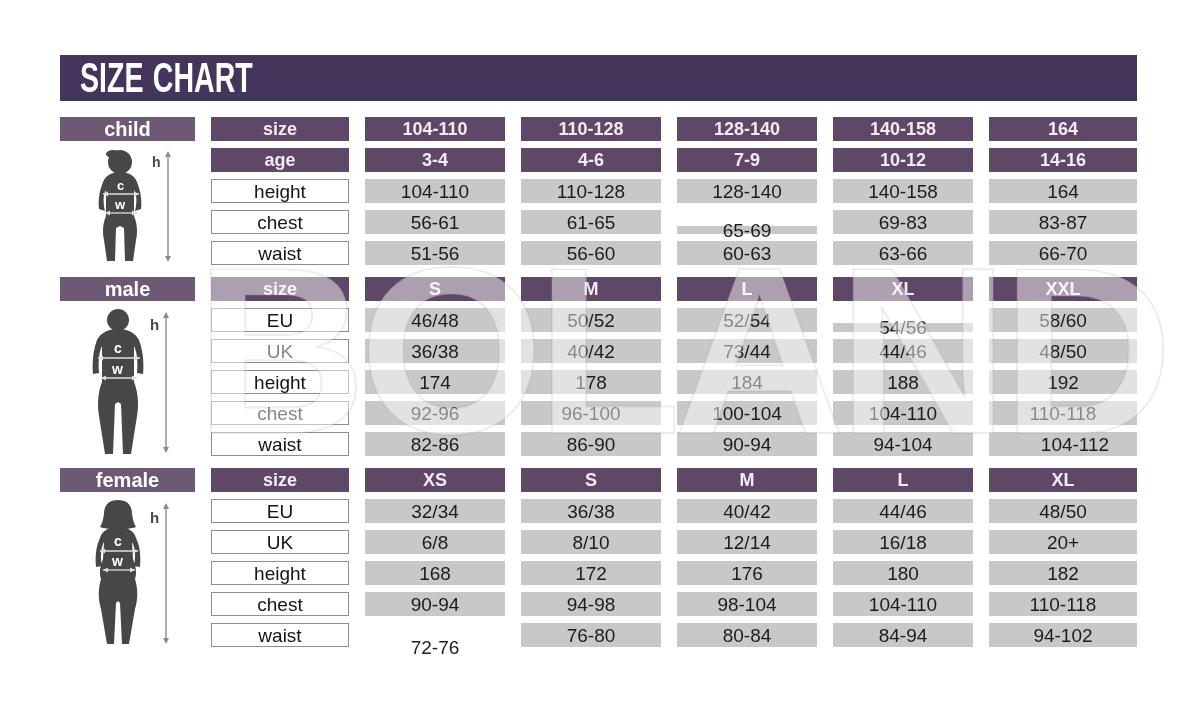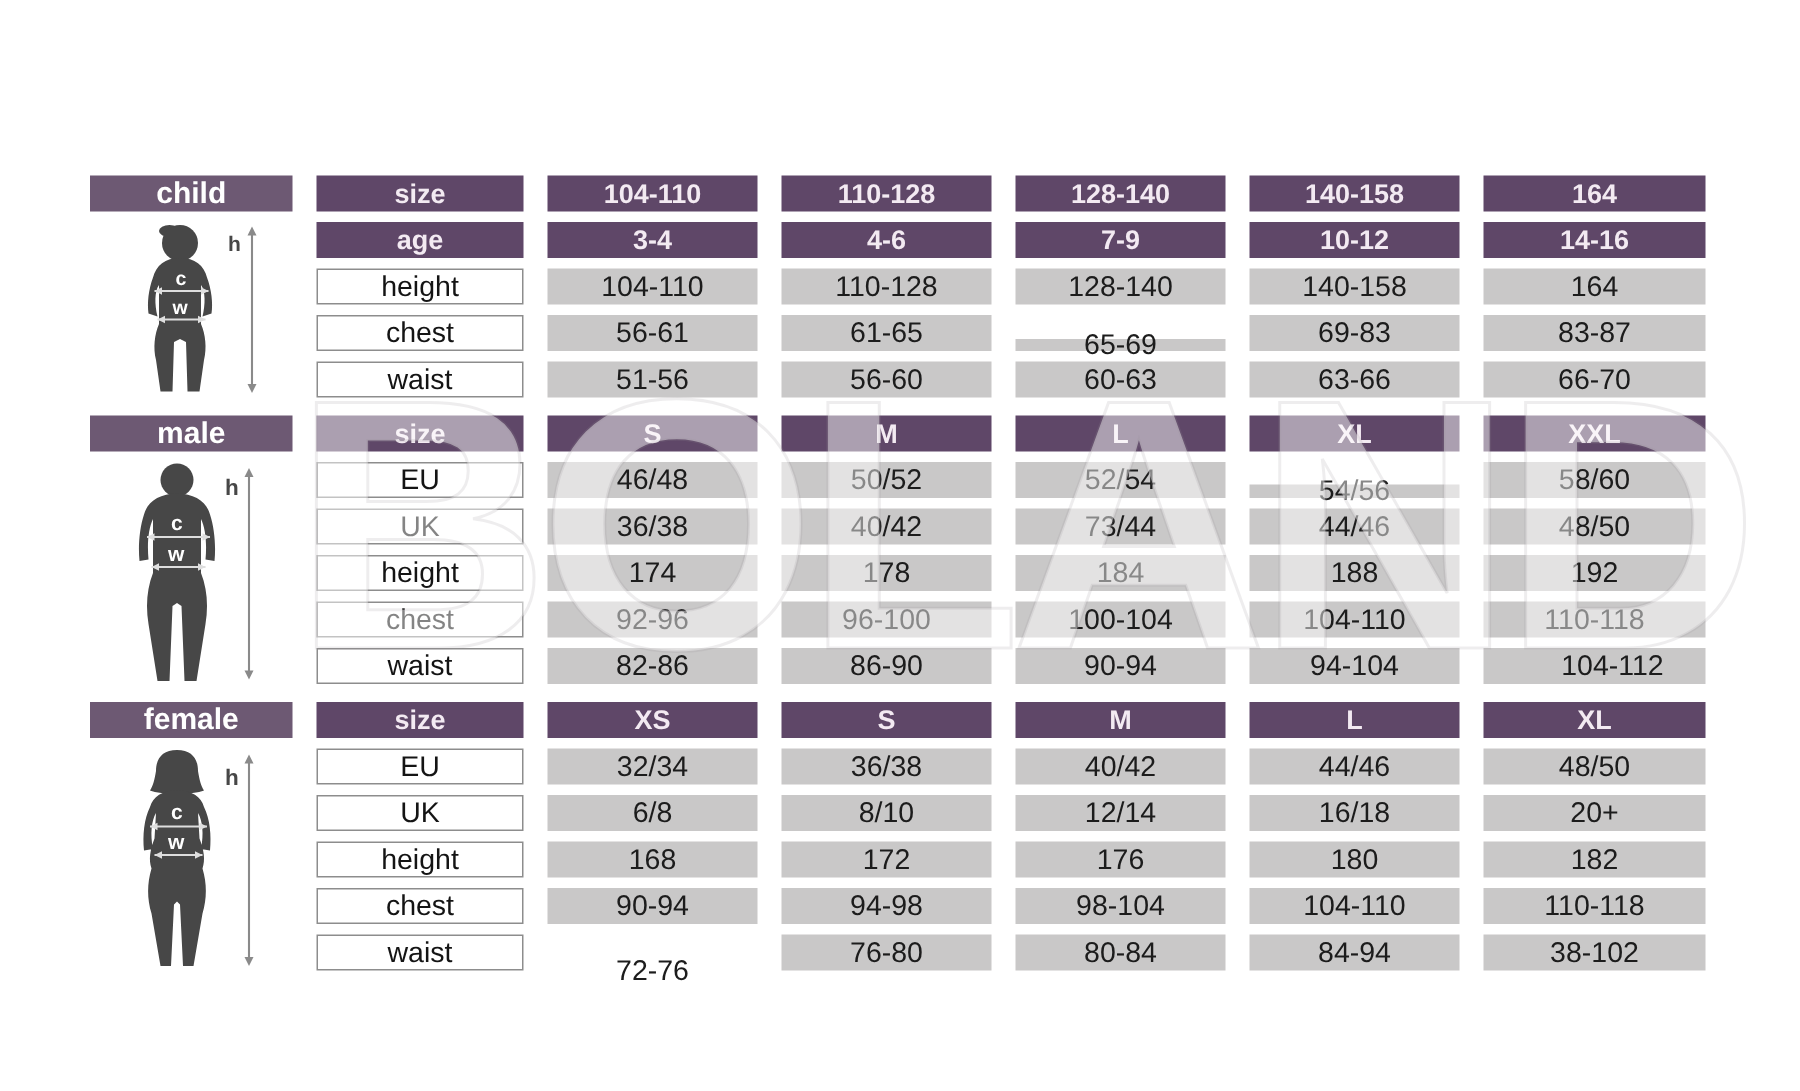--- a/index.html
+++ b/index.html
@@ -42,20 +42,23 @@
     user-select:none;
   }
   svg text.dark  { fill:#474747; font-weight:700; font-family:"Liberation Sans",sans-serif; }
   svg text.light { fill:#ffffff; font-weight:700; font-family:"Liberation Sans",sans-serif; }
 </style>
 </head>
 <body>
 
 <div class="page">
 
+  <div class="title-bar">
+    <span class="title-text">SIZE CHART</span>
+  </div>
 
   <div class="watermark">BOLAND</div>
 
   <div class="tables">
 
     <div class="section rows5">
       <div class="cell banner" style="grid-column:1;grid-row:1">child</div>
       <div class="figure" style="grid-column:1;grid-row:2/6">
         <svg width="135" height="117" viewBox="0 0 135 117">
           <ellipse cx="53" cy="6" rx="7" ry="4" fill="#474747"></ellipse>
@@ -213,17 +216,17 @@
         <div class="cell gcell" style="grid-area: 5 / 3;">90-94</div>
         <div class="cell gcell" style="grid-area: 5 / 4;">94-98</div>
         <div class="cell gcell" style="grid-area: 5 / 5;">98-104</div>
         <div class="cell gcell" style="grid-area: 5 / 6;">104-110</div>
         <div class="cell gcell" style="grid-area: 5 / 7;">110-118</div>
         <div class="cell wcell" style="grid-area: 6 / 2;">waist</div>
         <div class="cell gcell" style="grid-area: 6 / 3; margin-top: 24px;">72-76</div>
         <div class="cell gcell" style="grid-area: 6 / 4;">76-80</div>
         <div class="cell gcell" style="grid-area: 6 / 5;">80-84</div>
         <div class="cell gcell" style="grid-area: 6 / 6;">84-94</div>
-        <div class="cell gcell" style="grid-area: 6 / 7;">38-102</div>
+        <div class="cell gcell" style="grid-area: 6 / 7;">94-102</div>
       </div>
 
   </div>
 </div>
 
 </body></html>

